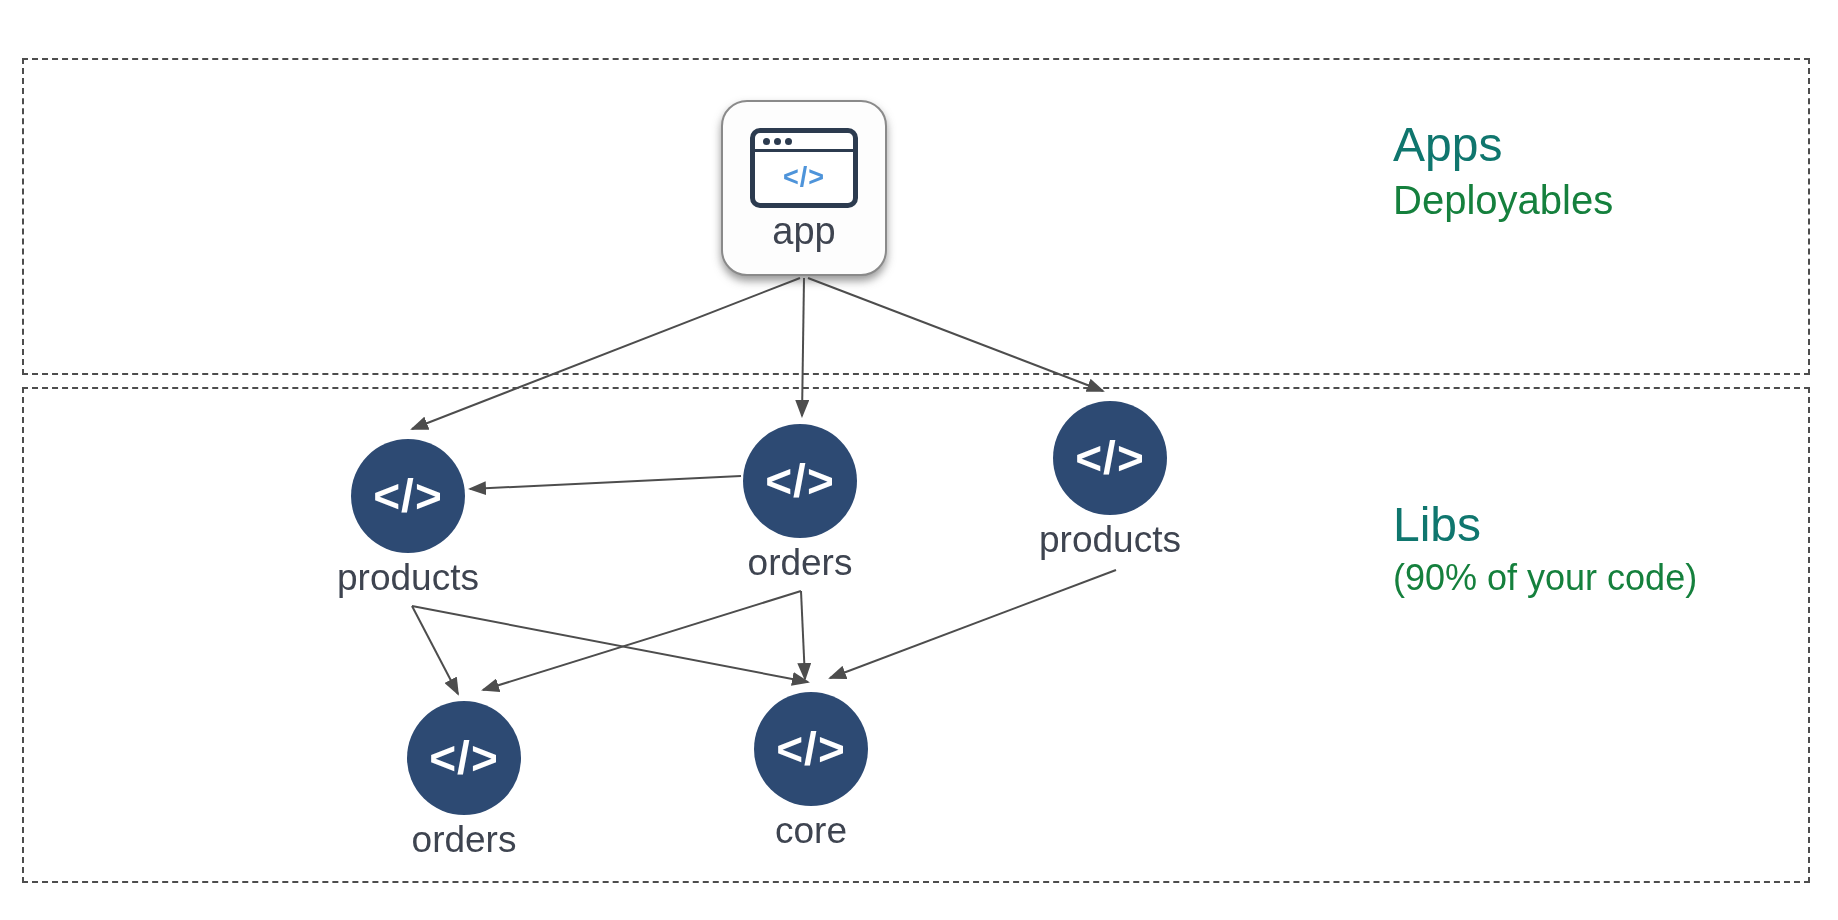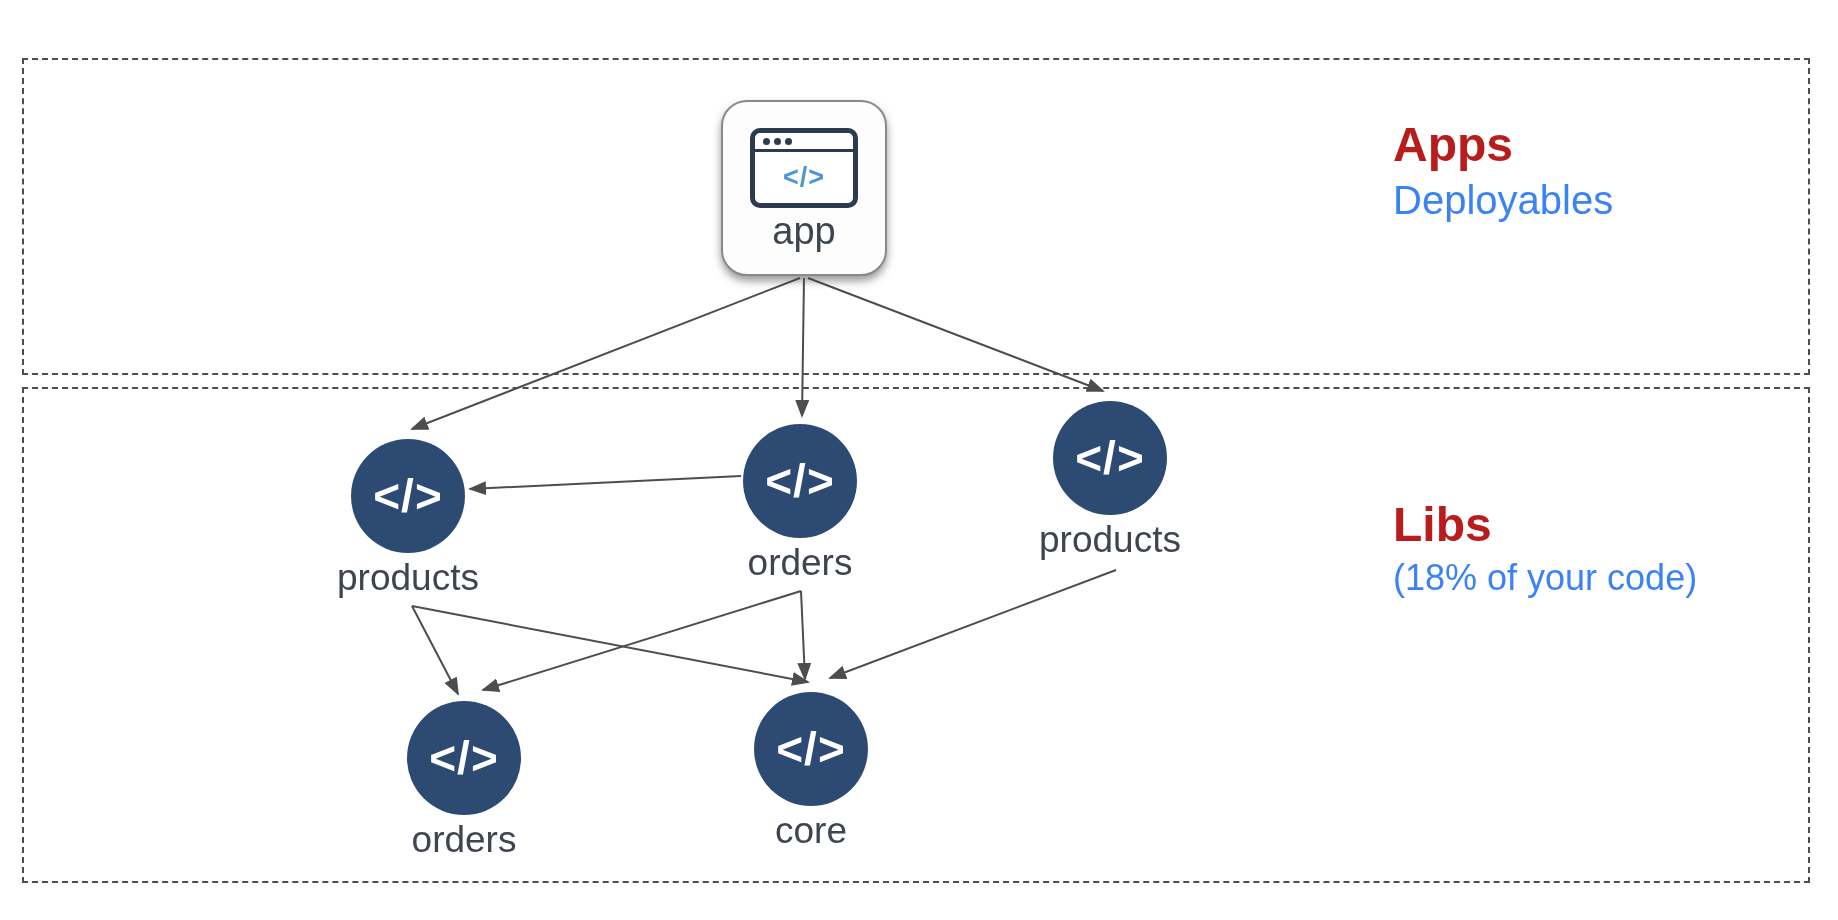--- a/index.html
+++ b/index.html
@@ -18,22 +18,22 @@
   .zone {
     position: absolute;
     border: 2px dashed #4d4d4d;
     box-sizing: border-box;
   }
   .zone-apps { left: 22px; top: 58px;  width: 1788px; height: 317px; }
   .zone-libs { left: 22px; top: 387px; width: 1788px; height: 496px; }
 
   
   .zone-label { position: absolute; line-height: 1.2; }
-  .zone-label .title { font-weight: 700; font-size: 48px; color: #b91c1c; }
-  .zone-label .subtitle { font-weight: 400; font-size: 40px; color: #3b82f6; margin-top: 2px; }
+  .zone-label .title { font-weight: 400; font-size: 48px; color: #0f766e; }
+  .zone-label .subtitle { font-weight: 400; font-size: 40px; color: #15803d; margin-top: 2px; }
   .zone-label-apps { left: 1393px; top: 116px; }
   .zone-label-libs { left: 1393px; top: 496px; }
   .zone-label-libs .subtitle { font-size: 36px; }
 
   
   svg.edges { position: absolute; left: 0; top: 0; }
   svg.edges line { stroke: #4d4d4d; stroke-width: 2; }
 
   
   .app-card {
@@ -102,21 +102,21 @@
 
   <div class="zone zone-apps"></div>
   <div class="zone zone-libs"></div>
 
   <div class="zone-label zone-label-apps">
     <div class="title">Apps</div>
     <div class="subtitle">Deployables</div>
   </div>
   <div class="zone-label zone-label-libs">
     <div class="title">Libs</div>
-    <div class="subtitle">(18% of your code)</div>
+    <div class="subtitle">(90% of your code)</div>
   </div>
 
   <svg class="edges" width="1838" height="920">
     <defs>
       <marker id="arrow" markerUnits="userSpaceOnUse" markerWidth="18" markerHeight="14" refX="16" refY="7" orient="auto">
         <path d="M0,0 L18,7 L0,14 Z" fill="#4d4d4d"></path>
       </marker>
     </defs>
     <line x1="800" y1="278" x2="412" y2="429" marker-end="url(#arrow)"></line>
     <line x1="804" y1="278" x2="802" y2="416" marker-end="url(#arrow)"></line>

